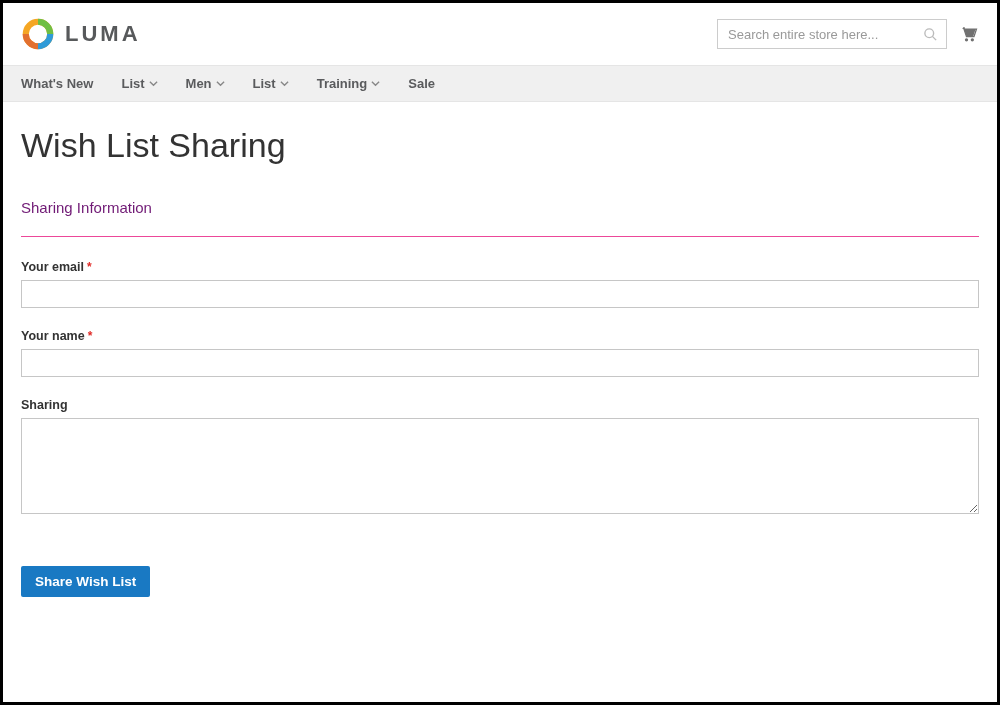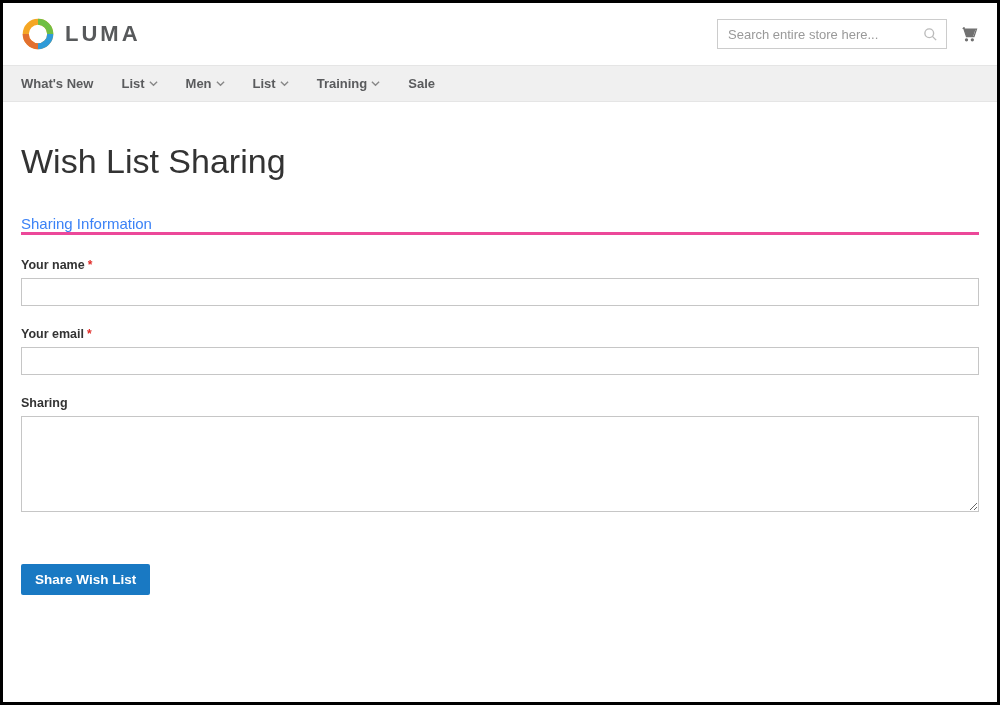--- a/index.html
+++ b/index.html
@@ -73,29 +73,29 @@
   .chev {
     display:inline-block;
   }
   .content {
     padding: 14px 18px 18px 18px;
   }
   .page-title {
     font-size: 34px;
     font-weight: 300;
     color: #333;
-    margin-top: 26px;
+    margin-top: 10px;
     margin-bottom: 34px;
   }
   .section-heading {
     font-size: 15px;
     font-weight: 300;
-    color: #3b82f6;
-    padding-bottom: 0;
-    border-bottom: 3px solid #ec4899;
+    color: #701a75;
+    padding-bottom: 20px;
+    border-bottom: 1px solid #ec4899;
     margin-bottom: 20px;
   }
   .field { margin-bottom: 18px; }
   .field-label {
     font-size: 12.5px;
     font-weight: 700;
     color: #333;
     display: inline-block;
     margin-bottom: 6px;
   }
@@ -186,28 +186,28 @@
 </div>
 
 <div class="content">
   <h1 class="page-title">Wish List Sharing</h1>
 
   <div class="section-heading">Sharing Information</div>
 
 
   <div class="field">
     <label class="field-label">
-      <span>Your name</span><span class="required-mark">*</span>
+      <span>Your email</span><span class="required-mark">*</span>
     </label>
     <input class="text-input" type="text" style="">
   </div>
 
   <div class="field">
     <label class="field-label">
-      <span>Your email</span><span class="required-mark">*</span>
+      <span>Your name</span><span class="required-mark">*</span>
     </label>
     <input class="text-input" type="text" style="">
   </div>
 
   <div class="field">
     <label class="field-label">
       <span>Sharing</span>
     </label>
     <textarea class="ta-message" style=""></textarea>
   </div>

